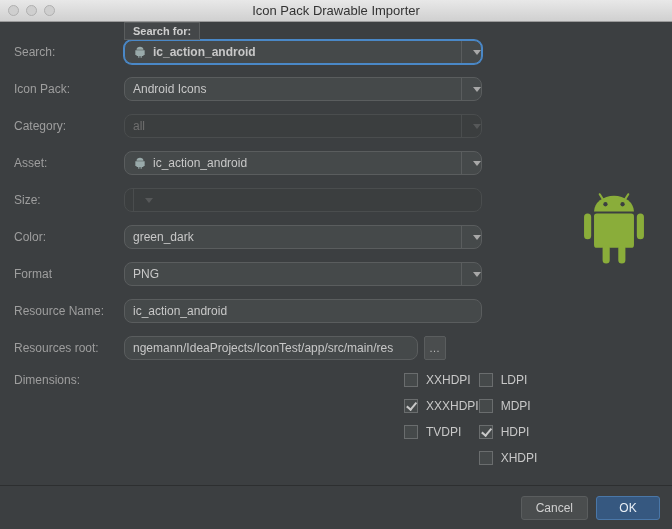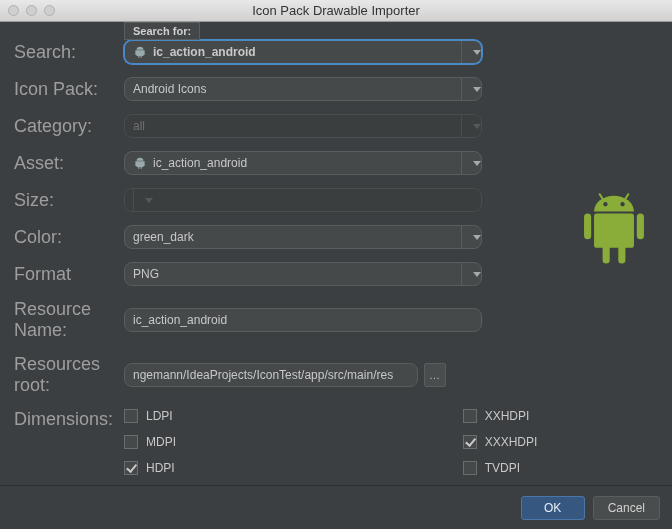--- a/index.html
+++ b/index.html
@@ -20,21 +20,21 @@
     border-bottom: 1px solid #9a9a9a;
   }
   .traffic { display:flex; gap:7px; padding-left:8px; }
   .tl { width:11px; height:11px; border-radius:50%; background:#cfcfcf; border:1px solid #b0b0b0; }
   .titlebar .title {
     position:absolute; left:0; right:0; text-align:center;
     color:#333; font-size:13px;
   }
   .content { padding: 18px 14px 0 14px; position:relative; }
   .row { display:flex; align-items:center; margin-bottom: 13px; }
-  .label { width: 110px; color:#9e9e9e; font-size:18px; }
+  .label { width: 110px; color:#9e9e9e; font-size:12px; }
   .field { width: 358px; position:relative; }
   .combo, .textfield, .dis {
     display:flex; align-items:center;
     height: 24px;
     background:#45494a;
     border:1px solid #5a5d5e;
     border-radius:8px;
     color:#c8c8c8;
     padding: 0 8px;
     font-size:12px;
@@ -219,50 +219,50 @@
       </div>
     </div>
     <div class="browse">
         <span>…</span>
       </div>
   </div>
 
   <div class="row" style="align-items:flex-start;">
     <div class="label">Dimensions:</div>
     <div class="dims">
+      <div class="dimcol right">
+          <div class="check">
+            <div class="cb"></div>
+            <span>XXHDPI</span>
+          </div>
+          <div class="check">
+            <div class="cb checked"></div>
+            <span>XXXHDPI</span>
+          </div>
+          <div class="check">
+            <div class="cb"></div>
+            <span>TVDPI</span>
+          </div>
+        </div>
       <div class="dimcol left">
           <div class="check">
             <div class="cb"></div>
             <span>LDPI</span>
           </div>
           <div class="check">
             <div class="cb"></div>
             <span>MDPI</span>
           </div>
           <div class="check">
             <div class="cb checked"></div>
             <span>HDPI</span>
           </div>
           <div class="check">
             <div class="cb"></div>
             <span>XHDPI</span>
-          </div>
-        </div>
-      <div class="dimcol right">
-          <div class="check">
-            <div class="cb"></div>
-            <span>XXHDPI</span>
-          </div>
-          <div class="check">
-            <div class="cb checked"></div>
-            <span>XXXHDPI</span>
-          </div>
-          <div class="check">
-            <div class="cb"></div>
-            <span>TVDPI</span>
           </div>
         </div>
     </div>
   </div>
 
   <div class="preview">
     <svg viewBox="0 0 100 115" width="72" height="82">
       <g fill="#8aad3a">
         <path d="M30 6 l5 8 M70 6 l-5 8" stroke="#8aad3a" stroke-width="3" stroke-linecap="round"></path>
         <path d="M22 30 a28 22 0 0 1 56 0 z"></path>
@@ -277,19 +277,19 @@
     </svg>
   </div>
 
 </div>
 
 <div class="help">
     <span>?</span>
   </div>
 
 <div class="footer">
+  <div class="btn">
+      <span>Cancel</span>
+    </div>
   <div class="btn primary">
       <span>OK</span>
     </div>
-  <div class="btn">
-      <span>Cancel</span>
-    </div>
 </div>
 
 </body></html>

